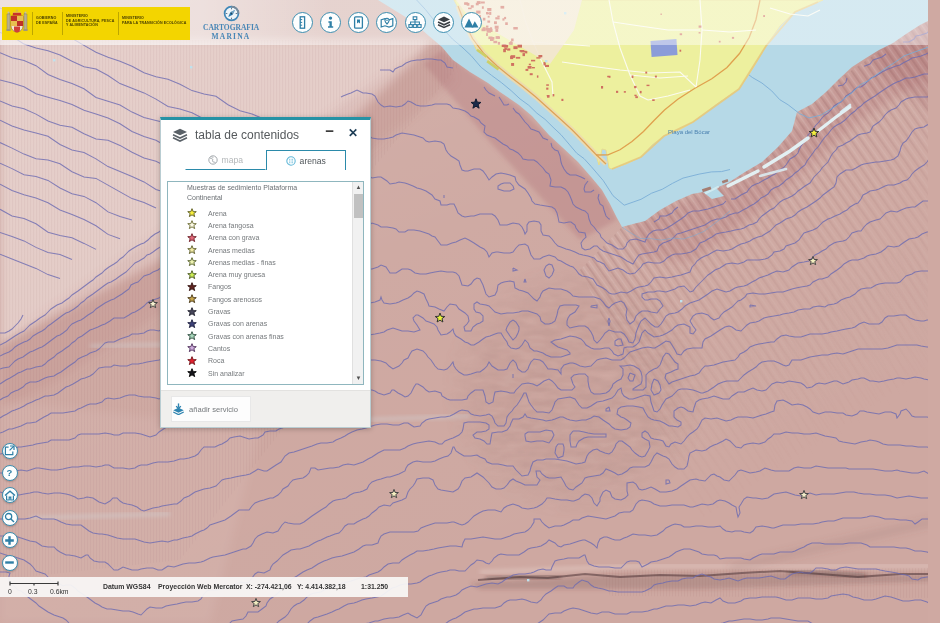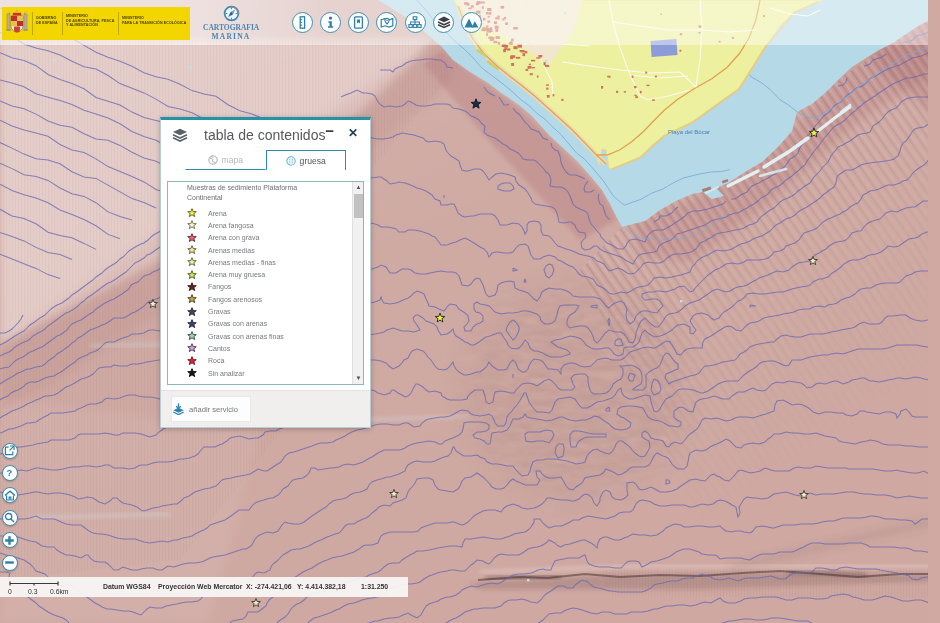--- a/index.html
+++ b/index.html
@@ -11,21 +11,21 @@
 #coat{position:absolute;left:4px;top:1px}
 .gsep{position:absolute;top:5px;width:1px;height:23px;background:rgba(90,80,0,0.35)}
 .gtxt{position:absolute;font-size:3.6px;line-height:4.6px;color:#4a4000;font-weight:bold;letter-spacing:0.1px}
 #logo{position:absolute;left:203px;top:5px;width:56px;height:34px;text-align:center;color:#4886b6}
 #logo .l1{font-family:"Liberation Serif",serif;font-weight:bold;font-size:7.5px;margin-top:1px;letter-spacing:0px}
 #logo .l2{font-family:"Liberation Serif",serif;font-weight:bold;font-size:7.5px;margin-top:0px;letter-spacing:1.2px}
 .circ{position:absolute;width:21px;height:21px;border-radius:50%;background:#fdfefe;border:1.7px solid #3c8eb0;display:flex;align-items:center;justify-content:center}
 .lcirc{position:absolute;width:16px;height:16px;border-radius:50%;background:#fdfefe;border:1.6px solid #3c8eb0;display:flex;align-items:center;justify-content:center;box-shadow:0 1px 2px rgba(0,0,0,0.2)}
 #panel{position:absolute;left:160px;top:117px;width:211px;height:311px;background:#fff;border-top:3px solid #2592a5;border-left:1px solid #b9cdd2;border-right:1px solid #b9cdd2;border-bottom:1px solid #b9cdd2;box-shadow:0 1px 5px rgba(0,0,0,0.25)}
 #phead{position:relative;height:30px;display:flex;align-items:center;padding-left:11px;color:#555}
-#ptitle{font-size:14px;margin-left:16px;color:#55595c}
+#ptitle{font-size:12px;margin-left:7px;color:#55595c}
 #pmin{position:absolute;right:36px;top:2px;font-size:15px;font-weight:bold;color:#333}
 #pclose{position:absolute;right:12px;top:6px;font-size:12px;font-weight:bold;color:#1c3c55}
 #ptabs{display:flex;margin:0 24px;height:20px}
 .tab{flex:1;display:flex;align-items:center;justify-content:center;font-size:8.6px;gap:4px;background:#fff}
 .tinact{color:#b4b8ba;border:1px solid #fff;border-bottom:1px solid #2b8aaa}
 .tact{color:#50565a;border:1px solid #2b8aaa;border-bottom:none}
 #plist{position:absolute;left:6px;right:6px;top:61px;height:204px;border:1px solid #8fb6be;padding:0 0 0 19px;overflow:hidden}
 #ltitle{font-size:7px;color:#6a6f73;width:118px;line-height:10px;margin-bottom:4px;margin-top:1px}
 .li{display:flex;align-items:center;height:12.3px;font-size:7px;color:#75797c}
 .li svg{flex:0 0 10px;margin-right:11px}
@@ -483,21 +483,21 @@
             <path d="M2 3.2c1 1 2.2 0.4 3 1.2s-0.6 1.8 0.2 2.8 2-0.2 2.8 1.4" fill="none" stroke="#9aa0a4" stroke-width="1"></path>
             <path d="M3.4 1.6c0.6 0.8 2.4 0.6 2.6 1.6" fill="none" stroke="#9aa0a4" stroke-width="0.8"></path>
           </svg>
           <span>mapa</span>
         </div>
    <div class="tab tact">
           <svg width="10" height="10" viewBox="0 0 11 11">
             <circle cx="5.5" cy="5.5" r="4.6" fill="none" stroke="#62b8d8" stroke-width="1.2"></circle>
             <path d="M3.4 5.5h1.4M3.4 3.6h1.4M3.4 7.4h1.4M6 5.5h1.8M6 3.6h1.8M6 7.4h1.8" stroke="#62b8d8" stroke-width="0.9"></path>
           </svg>
-          <span>gruesa</span>
+          <span>arenas</span>
         </div>
  </div>
  <div id="plist">
    <div id="ltitle">Muestras de sedimiento Plataforma Continental</div>
    <div class="li">
           <svg width="10" height="10" viewBox="-6 -6 12 12">
             <path d="M0 -5.2L1.45 -1.6L5.1 -1.6L2.2 0.7L3.2 4.3L0 2.2L-3.2 4.3L-2.2 0.7L-5.1 -1.6L-1.45 -1.6Z" fill="#f8ef3d" stroke="#5a5a20" stroke-width="1.1"></path>
           </svg>
           <span>Arena</span>
         </div>

